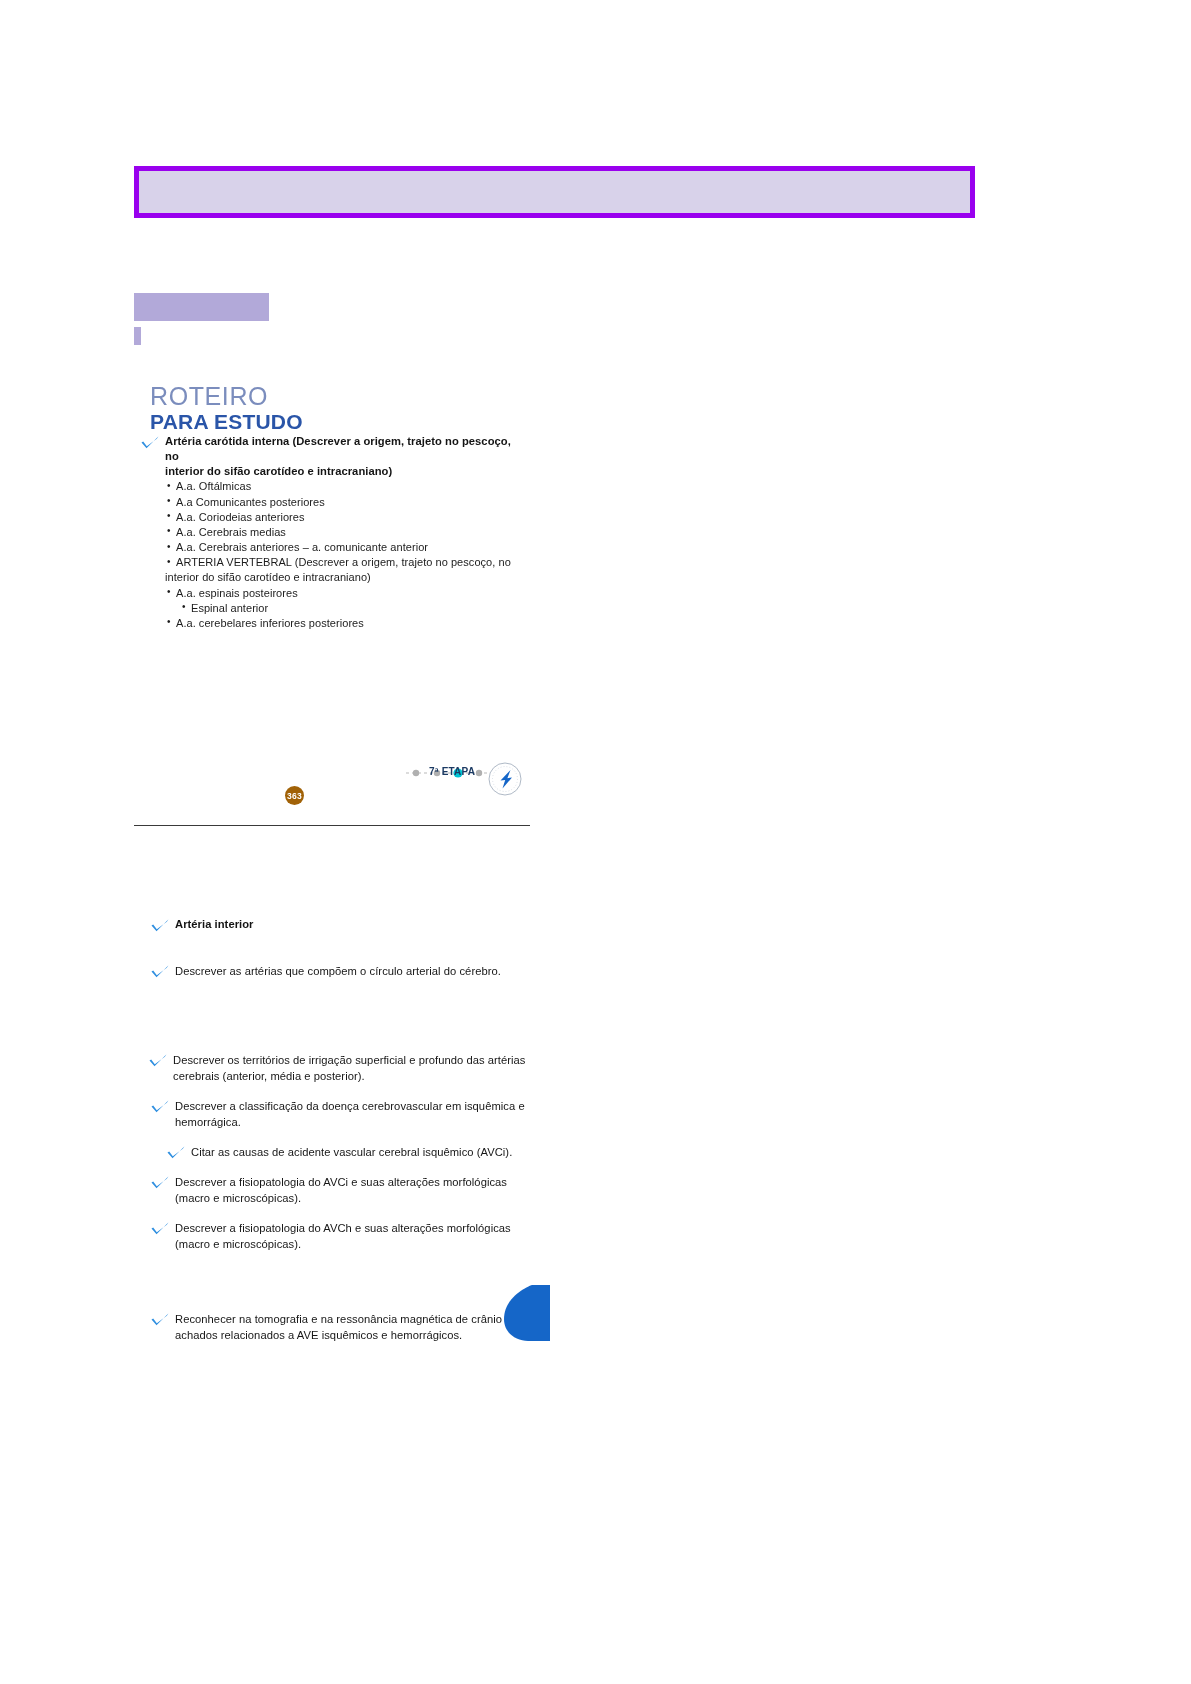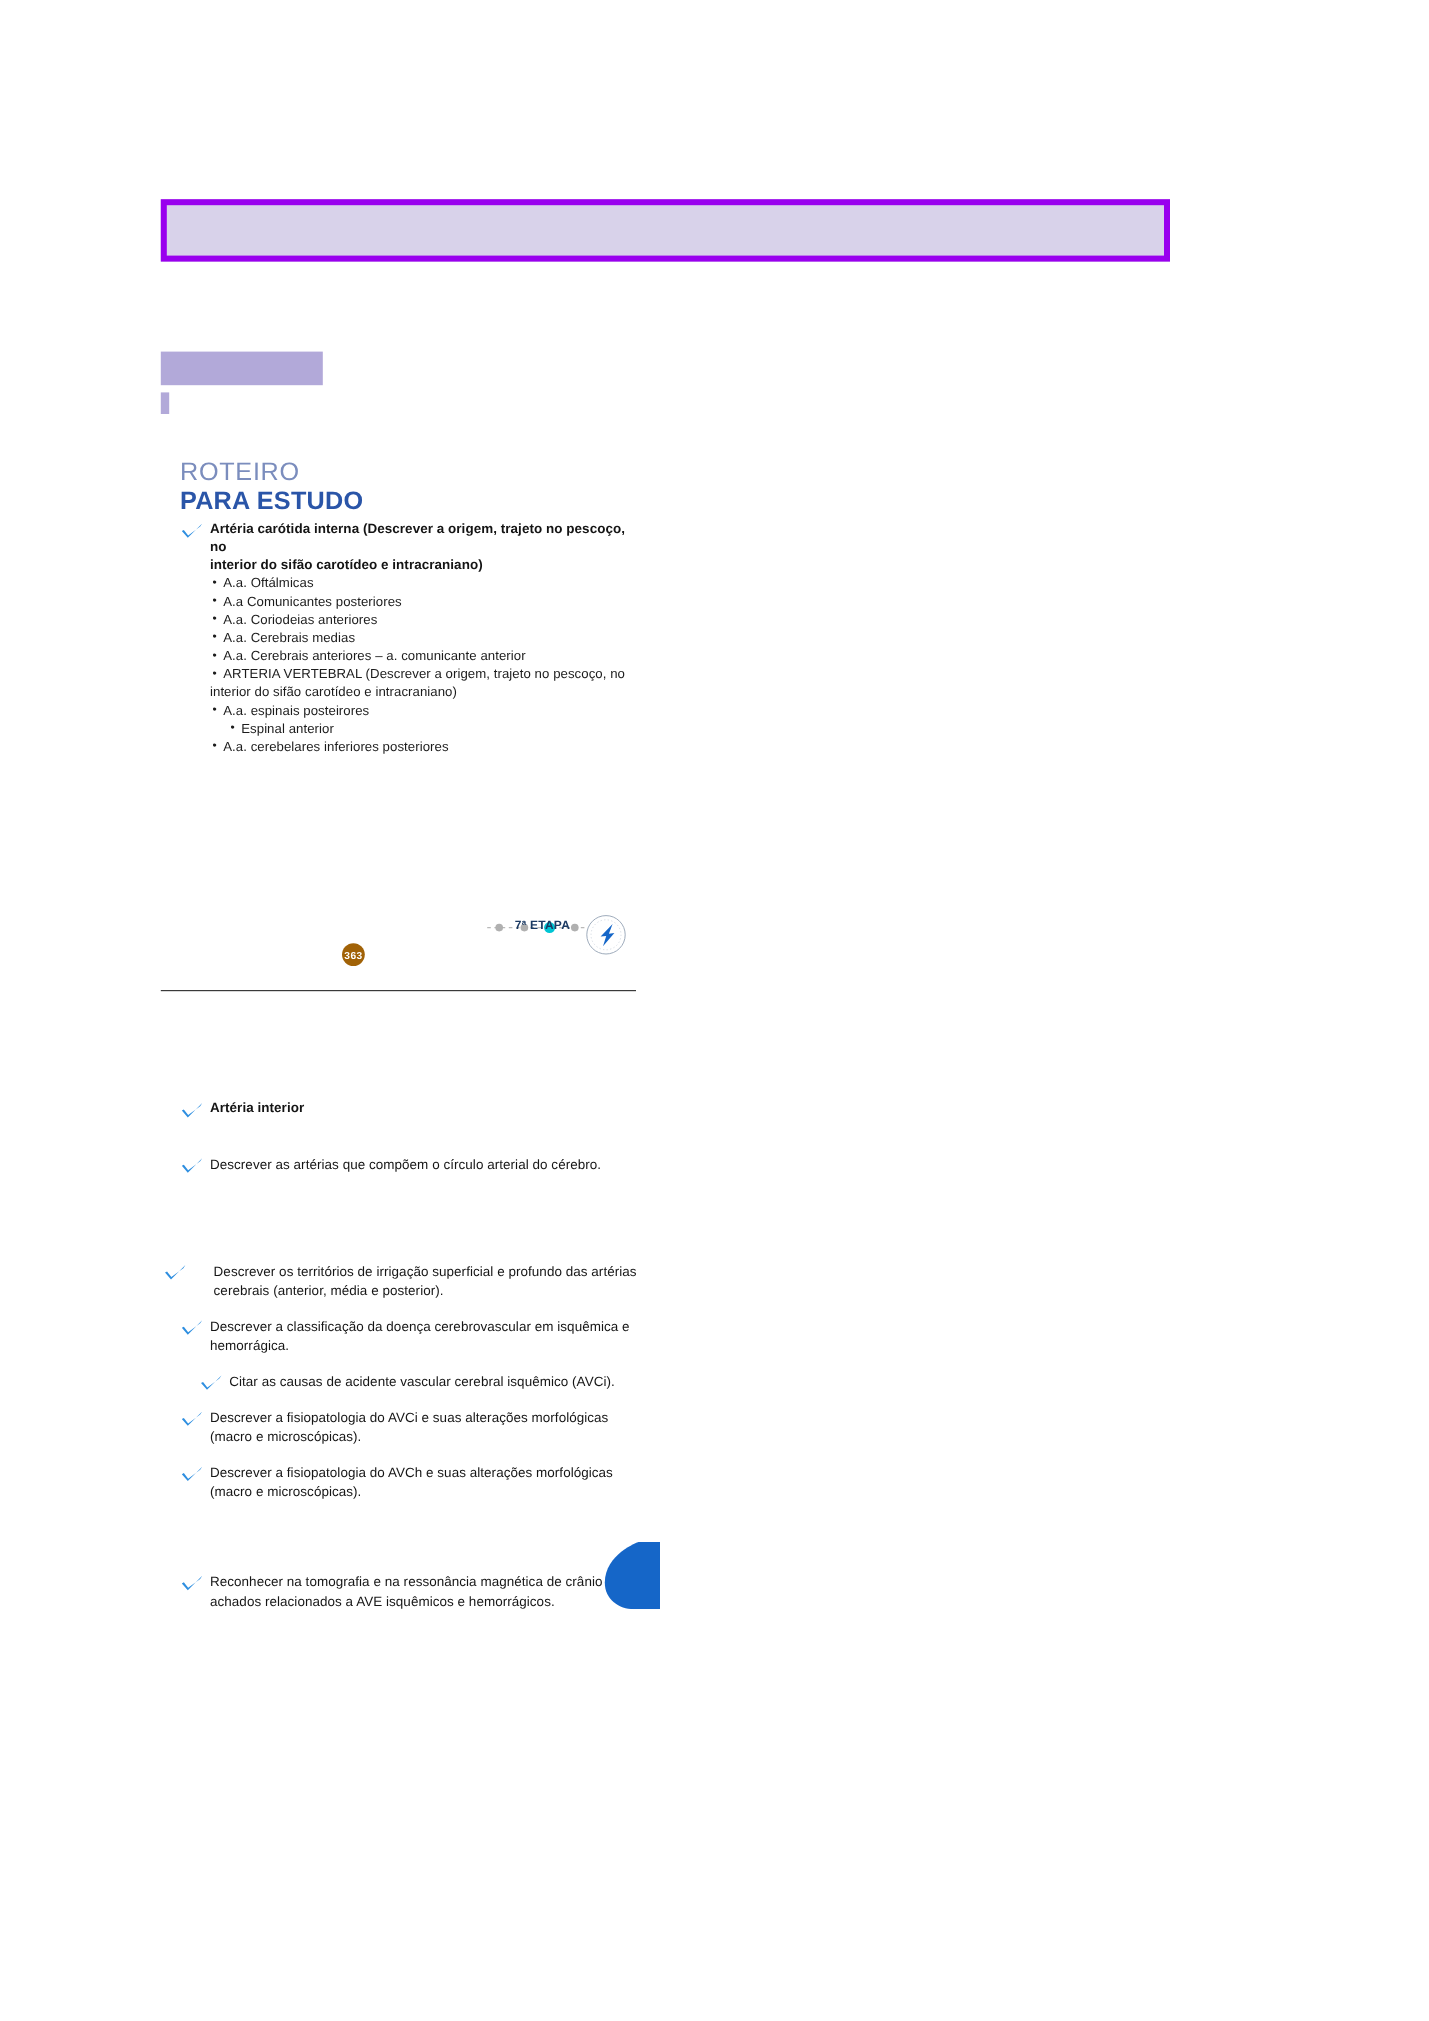--- a/index.html
+++ b/index.html
@@ -55,21 +55,21 @@
     height: 1684px;
   }
 
   .roteiro {
     position: absolute;
     left: 150px;
     top: 383px;
     line-height: 1.08;
   }
   .roteiro-line1 {
-    font-size: 21px;
+    font-size: 25px;
     letter-spacing: 0.6px;
     color: #7b8dbd;
     font-family: "Liberation Sans", sans-serif;
   }
   .roteiro-line2 {
     font-size: 21px;
     letter-spacing: 0.2px;
     color: #2a55a8;
     font-weight: bold;
     margin-top: 1px;
@@ -215,21 +215,21 @@
   </div>
   <div class="tag-tick">
     <span></span>
   </div>
 
   <div class="roteiro">
     <div class="roteiro-line1">ROTEIRO</div>
     <div class="roteiro-line2">PARA ESTUDO</div>
   </div>
 
-  <div class="check-item" style="left:150px; top:434px;">
+  <div class="check-item" style="left:140px; top:434px;">
     <span class="check-icon">
       <svg viewBox="0 0 20 16" width="20" height="16">
         <path d="M1.5 7.5 L6.5 13.2 L18.5 1.2 L16.8 3.8 L6.8 11.2 L3.2 6.6 Z" fill="#2f8fe0"></path>
       </svg>
     </span>
     <div class="ci-body">
       <div class="ci-head">Artéria carótida interna (Descrever a origem, trajeto no pescoço, no</div>
       <div class="ci-head">interior do sifão carotídeo e intracraniano)</div>
       <ul class="sublist">
         <li>A.a. Oftálmicas</li>
@@ -282,21 +282,21 @@
     <span class="check-icon">
       <svg viewBox="0 0 20 16" width="20" height="16">
           <path d="M1.5 7.5 L6.5 13.2 L18.5 1.2 L16.8 3.8 L6.8 11.2 L3.2 6.6 Z" fill="#2f8fe0"></path>
         </svg>
     </span>
     <div class="ci-body">
       <div class="ci-text">Descrever as artérias que compõem o círculo arterial do cérebro.</div>
     </div>
   </div>
 
-  <div class="check-item" style="left:136px; top:1052px;gap:17px;">
+  <div class="check-item" style="left:148px; top:1052px;">
     <span class="check-icon">
       <svg viewBox="0 0 20 16" width="20" height="16">
           <path d="M1.5 7.5 L6.5 13.2 L18.5 1.2 L16.8 3.8 L6.8 11.2 L3.2 6.6 Z" fill="#2f8fe0"></path>
         </svg>
     </span>
     <div class="ci-body">
       <div class="ci-text">Descrever os territórios de irrigação superficial e profundo das artérias</div>
       <div class="ci-text">cerebrais (anterior, média e posterior).</div>
     </div>
   </div>

